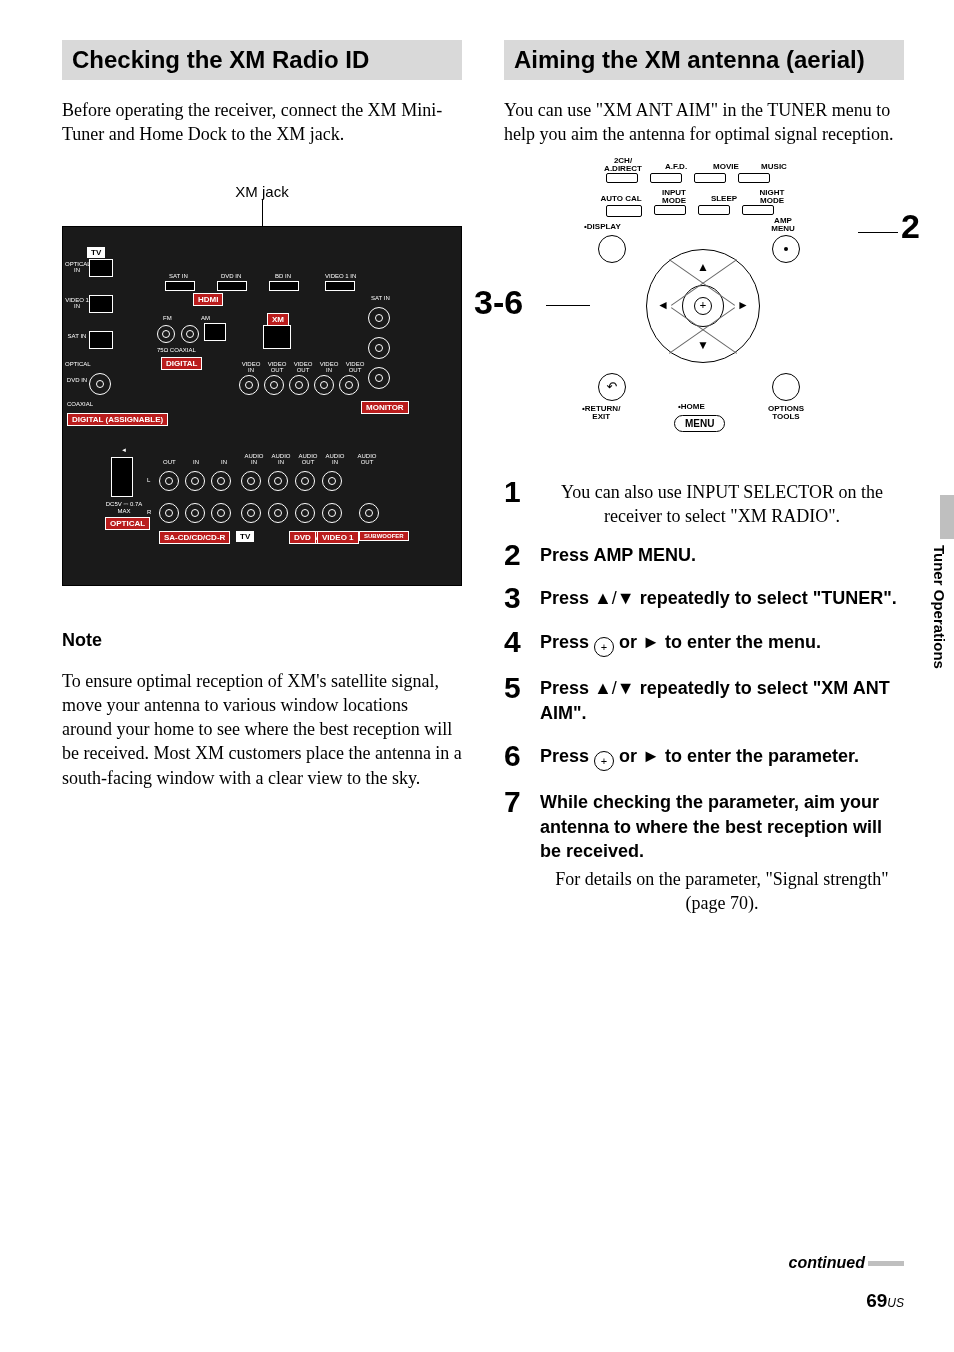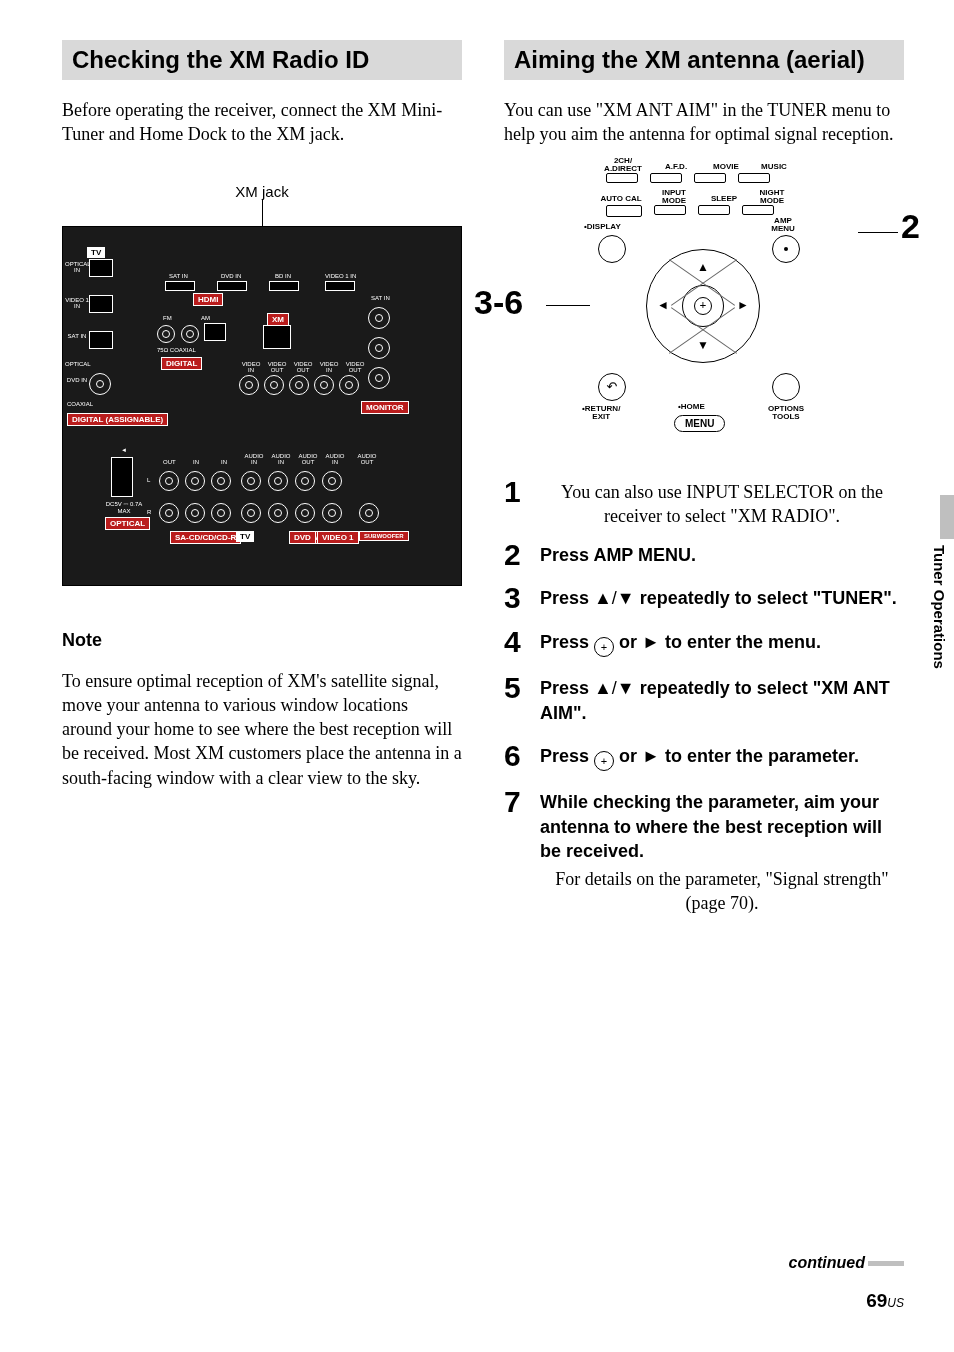--- a/index.html
+++ b/index.html
@@ -412,21 +412,21 @@
 
         <div class="rp-circle" style="left:96px; top:276px; width:20px; height:20px;"></div>
         <div class="rp-circle" style="left:122px; top:276px; width:20px; height:20px;"></div>
         <div class="rp-circle" style="left:148px; top:276px; width:20px; height:20px;"></div>
         <div class="rp-circle" style="left:178px; top:276px; width:20px; height:20px;"></div>
         <div class="rp-circle" style="left:205px; top:276px; width:20px; height:20px;"></div>
         <div class="rp-circle" style="left:232px; top:276px; width:20px; height:20px;"></div>
         <div class="rp-circle" style="left:259px; top:276px; width:20px; height:20px;"></div>
         <div class="rp-circle" style="left:296px; top:276px; width:20px; height:20px;"></div>
 
-        <div class="rp-badge" style="left:96px; top:304px;margin-left:11px;">SA-CD/CD/CD-R</div>
+        <div class="rp-badge" style="left:96px; top:304px;">SA-CD/CD/CD-R</div>
         <div class="rp-badge-inv" style="left:173px; top:304px;">TV</div>
         <div class="rp-badge" style="left:198px; top:304px;margin-left:44px;">SAT</div>
         <div class="rp-badge" style="left:226px; top:304px;">DVD</div>
         <div class="rp-badge" style="left:254px; top:304px;">VIDEO 1</div>
         <div class="rp-badge" style="left:296px; top:304px; font-size:6px;">SUBWOOFER</div>
       </div>
 
       <div class="note-head">Note</div>
       <p class="note-body">To ensure optimal reception of XM's satellite signal, move your antenna to various window locations around your home to see where the best reception will be received. Most XM customers place the antenna in a south-facing window with a clear view to the sky.</p>
     </div>

